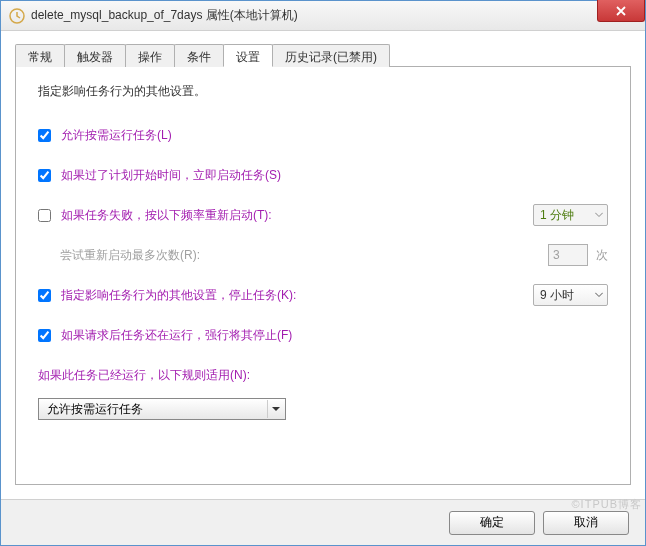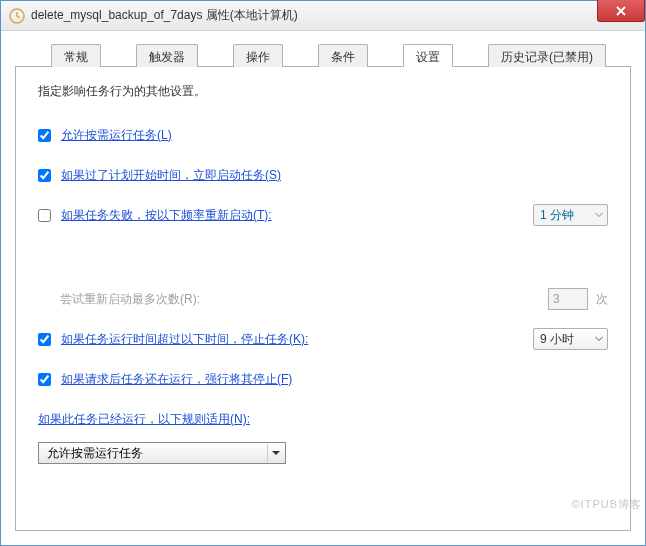--- a/index.html
+++ b/index.html
@@ -5,35 +5,35 @@
 * { box-sizing: border-box; margin: 0; padding: 0; }
 body { font-family: "Microsoft YaHei", "Segoe UI", Tahoma, sans-serif; font-size: 12px; background: #fff; width: 646px; height: 546px; overflow: hidden; position: relative; }
 .window { width: 646px; height: 546px; border: 1px solid #5a93cc; background: #fff; display: flex; flex-direction: column; }
 .titlebar { height: 30px; background: linear-gradient(to bottom, #f8f8f8, #e8e8e8); display: flex; align-items: center; padding: 0 0 0 8px; border-bottom: 1px solid #d0d0d0; position: relative; }
 .title-icon { width: 16px; height: 16px; margin-right: 6px; }
 .title-text { color: #333; font-size: 12px; }
 .close-btn { position: absolute; right: 0; top: -1px; width: 48px; height: 22px; background: linear-gradient(to bottom, #e06060, #c83838); border: 1px solid #a02020; border-top: none; border-radius: 0 0 3px 3px; display: flex; align-items: center; justify-content: center; cursor: pointer; }
 .close-btn svg { width: 10px; height: 10px; }
 .content { flex: 1; padding: 12px 14px 14px 14px; display: flex; flex-direction: column; }
 .tabs { display: flex; border-bottom: 1px solid #b0b0b0; height: 24px; }
-.tab { padding: 4px 12px 3px 12px; border: 1px solid #b0b0b0; border-bottom: none; margin-right: -1px; background: #f0f0f0; cursor: pointer; font-size: 12px; color: #333; position: relative; top: 1px; border-radius: 2px 2px 0 0; margin-left: 36px; }
+.tab { padding: 4px 12px 3px 12px; border: 1px solid #b0b0b0; border-bottom: none; margin-right: -1px; background: #f0f0f0; cursor: pointer; font-size: 12px; color: #333; position: relative; top: 1px; border-radius: 2px 2px 0 0; }
 .tab.active { background: #fff; border-bottom: 1px solid #fff; z-index: 2; }
 .tabpanel { flex: 1; border: 1px solid #b0b0b0; border-top: none; padding: 16px 22px 18px 22px; background: #fff; display: flex; flex-direction: column; }
 .intro { margin-bottom: 24px; color: #333; }
 .row { display: flex; align-items: center; margin-bottom: 18px; min-height: 22px; }
 .checkbox-row { display: flex; align-items: center; }
 .cb { width: 13px; height: 13px; margin-right: 10px; flex-shrink: 0; }
-.cb-label { color: #1d4ed8; text-decoration: underline; }
+.cb-label { color: #a21caf; }
 .row-main { flex: 1; display: flex; align-items: center; }
 .select-box { width: 75px; height: 22px; border: 1px solid #b0b0b0; background: linear-gradient(to bottom, #fff, #f0f0f0); padding: 0 18px 0 6px; font-size: 12px; color: #333; position: relative; display: flex; align-items: center; border-radius: 2px; }
-.select-box.disabled { color: #0369a1; background: #f4f4f4; align-items: center; }
+.select-box.disabled { color: #4d7c0f; background: #f4f4f4; align-items: center; }
 .select-arrow { position: absolute; right: 4px; top: 50%; transform: translateY(-50%); }
 .num-input { width: 40px; height: 22px; border: 1px solid #b0b0b0; padding: 0 4px; background: #f4f4f4; color: #a0a0a0; font-size: 12px; margin-right: 8px; }
 .unit { color: #a0a0a0; font-size: 12px; }
-.indent-row { padding-left: 22px; display: flex; align-items: center; margin-bottom: 18px; margin-top: 44px; }
+.indent-row { padding-left: 22px; display: flex; align-items: center; margin-bottom: 18px; }
 .indent-label { flex: 1; color: #a0a0a0; }
 .bottom-select { width: 248px; height: 22px; border: 1px solid #888; background: linear-gradient(to bottom, #fff, #e8e8e8); padding: 0 20px 0 8px; font-size: 12px; position: relative; display: flex; align-items: center; margin-top: 4px; }
 .bottom-arrow { position: absolute; right: 2px; top: 1px; width: 16px; height: 18px; border-left: 1px solid #ccc; display: flex; align-items: center; justify-content: center; }
 .footer { height: 46px; border-top: 1px solid #d0d0d0; background: #f0f0f0; display: flex; align-items: center; justify-content: flex-end; padding: 0 16px; gap: 8px; }
 .btn { min-width: 86px; height: 24px; border: 1px solid #888; background: linear-gradient(to bottom, #fff, #e4e4e4); font-size: 12px; cursor: pointer; border-radius: 3px; padding: 0 16px; }
 .group-right { margin-left: auto; display: flex; align-items: center; }
 .watermark { position: absolute; right: 4px; bottom: 34px; font-size: 11px; color: #c8c8c8; letter-spacing: 1px; pointer-events: none; }
 </style>
 </head>
 <body>
@@ -98,21 +98,21 @@
         <span class="indent-label">尝试重新启动最多次数(R):</span>
         <div class="group-right">
           <input class="num-input" disabled="" value="3" style="">
           <span class="unit">次</span>
         </div>
       </div>
 
       <div class="row">
         <div class="row-main checkbox-row">
           <input type="checkbox" class="cb" checked="" style="">
-          <span class="cb-label">如果任务运行时间超过以下时间，停止任务(K):</span>
+          <span class="cb-label">指定影响任务行为的其他设置，停止任务(K):</span>
         </div>
         <div class="group-right">
           <div class="select-box">
             <span>9 小时</span>
             <svg class="select-arrow" width="8" height="5">
                 <path d="M0 0 L4 4 L8 0" fill="none" stroke="#555"></path>
               </svg>
           </div>
         </div>
       </div>
@@ -133,15 +133,19 @@
         <span>允许按需运行任务</span>
         <div class="bottom-arrow">
           <svg width="8" height="5">
               <path d="M0 0 L4 4 L8 0" fill="#333"></path>
             </svg>
         </div>
       </div>
     </div>
   </div>
 
+  <div class="footer">
+    <button class="btn">确定</button>
+    <button class="btn">取消</button>
+  </div>
 
   <div class="watermark">©ITPUB博客</div>
 </div>
 
 </body></html>

